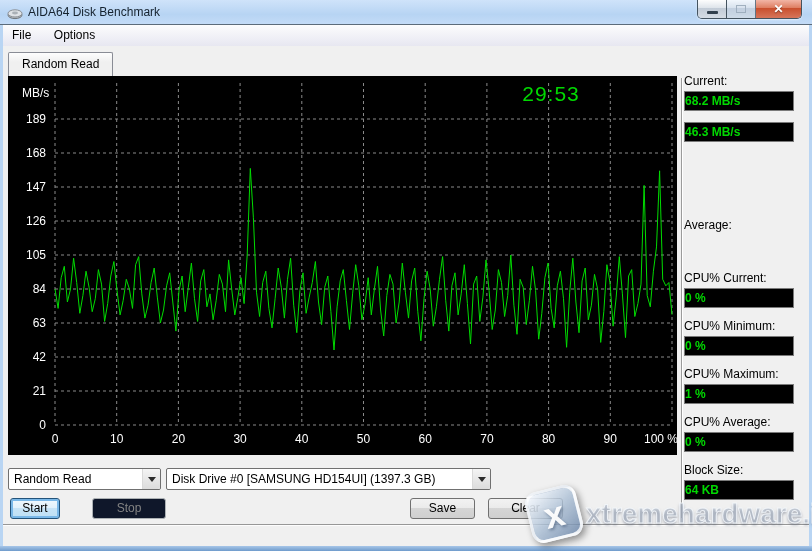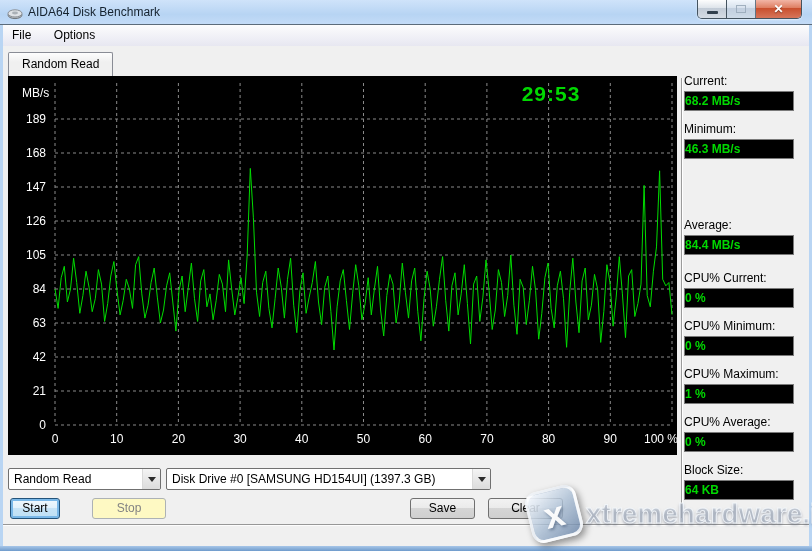--- a/index.html
+++ b/index.html
@@ -33,21 +33,21 @@
 
   .statusbar { position:absolute; left:3px; top:524px; width:806px; height:22px; background:#f0f0f0; border-top:1px solid #979797; box-shadow:inset 0 1px 0 #fdfdfd; }
 
   
   .tab { position:absolute; left:8px; top:52px; height:24px; padding:0 13px;
     background:linear-gradient(180deg,#fdfdfd,#f0f0f0 40%); border:1px solid #898c95; border-bottom:none;
     border-radius:2px 2px 0 0; font-size:12px; line-height:23px; color:#000; z-index:5; }
   .chart { position:absolute; left:8px; top:76px; width:669px; height:379px; background:#000; }
   svg text { font-family:"Liberation Sans", sans-serif; }
   .timer { position:absolute; left:478px; top:6px; width:130px; text-align:center;
-    font-size:21px; font-weight:bold; letter-spacing:1px; }
+    font-size:21px; font-weight:normal; letter-spacing:1px; }
 
   
   .panel-sep { position:absolute; left:681px; top:78px; width:2px; height:440px;
     border-left:1px solid #9b9b9b; border-right:1px solid #ffffff; }
   .stat { position:absolute; left:684px; width:110px; }
   .stat-label { font-size:12px; color:#000; height:17px; white-space:nowrap; }
   .stat-value { width:110px; height:20px; background:#000; border:1px solid #7a7a7a;
     font-size:12px; font-weight:bold; line-height:18px; padding-left:0; }
 
   
@@ -57,21 +57,21 @@
   .combo-arrow-box { position:absolute; right:0; top:0; width:18px; height:20px;
     background:linear-gradient(180deg,#f4f4f4,#dcdcdc); border-left:1px solid #d9d9d9; border-radius:0 2px 2px 0; }
   .combo-arrow { position:absolute; left:5px; top:8px; width:0; height:0;
     border-left:4px solid transparent; border-right:4px solid transparent; border-top:5px solid #2b2b2b; }
   .btn { position:absolute; height:21px; border:1px solid #707070; border-radius:3px;
     background:linear-gradient(180deg,#f2f2f2,#ebebeb 45%,#d6d6d6 46%,#cfcfcf);
     font-size:12px; color:#000; text-align:center; line-height:19px; }
   .btn.default-focus { border:1px solid #23537a;
     background:linear-gradient(180deg,#f1f8fd,#e2f1fb 45%,#c7e4f7 46%,#bfe0f5);
     box-shadow:inset 0 0 0 2px #7ab8e8; font-weight:normal; }
-  .btn.disabled { background:#fef9c3; border-color:#adb2b5; color:#838383; }
+  .btn.disabled { background:#0f172a; border-color:#adb2b5; color:#838383; }
 
   
   .watermark { position:absolute; left:512px; top:486px; width:298px; height:62px; z-index:60; pointer-events:none; }
   .wm-badge { position:absolute; left:16px; top:2px; width:52px; height:52px; transform:rotate(-14deg);
     border-radius:12px; border:3px solid rgba(255,255,255,.8);
     background:linear-gradient(145deg,rgba(248,251,255,.95),rgba(170,190,212,.8) 50%,rgba(108,134,168,.85));
     box-shadow:2px 4px 7px rgba(0,0,0,.4); }
   .wm-x { position:absolute; inset:0; text-align:center; line-height:48px;
     font-size:36px; font-weight:bold; color:rgba(255,255,255,.95); text-shadow:1px 2px 3px rgba(40,60,90,.45); }
   .wm-text { position:absolute; left:74px; top:12px; font-size:28px; font-weight:bold; letter-spacing:0;
@@ -166,26 +166,24 @@
     <div class="timer green-value" style="color: rgb(0, 216, 0);">29:53</div>
   </div>
 
   <div class="panel-sep"></div>
 
   <div class="stat" style="top:74px">
     <div class="stat-label">Current:</div>
     <div class="stat-value green-value" style="color: rgb(0, 216, 0);">68.2 MB/s</div>
   </div>
   <div class="stat" style="top:122px">
-    <div class="stat-label">Minimum:</div>
     <div class="stat-value green-value" style="color: rgb(0, 216, 0);">46.3 MB/s</div>
   </div>
   <div class="stat" style="top:218px">
     <div class="stat-label">Average:</div>
-    <div class="stat-value green-value" style="color: rgb(0, 216, 0);">84.4 MB/s</div>
   </div>
   <div class="stat" style="top:271px">
     <div class="stat-label">CPU% Current:</div>
     <div class="stat-value green-value" style="color: rgb(0, 216, 0);">0 %</div>
   </div>
   <div class="stat" style="top:319px">
     <div class="stat-label">CPU% Minimum:</div>
     <div class="stat-value green-value" style="color: rgb(0, 216, 0);">0 %</div>
   </div>
   <div class="stat" style="top:367px">

